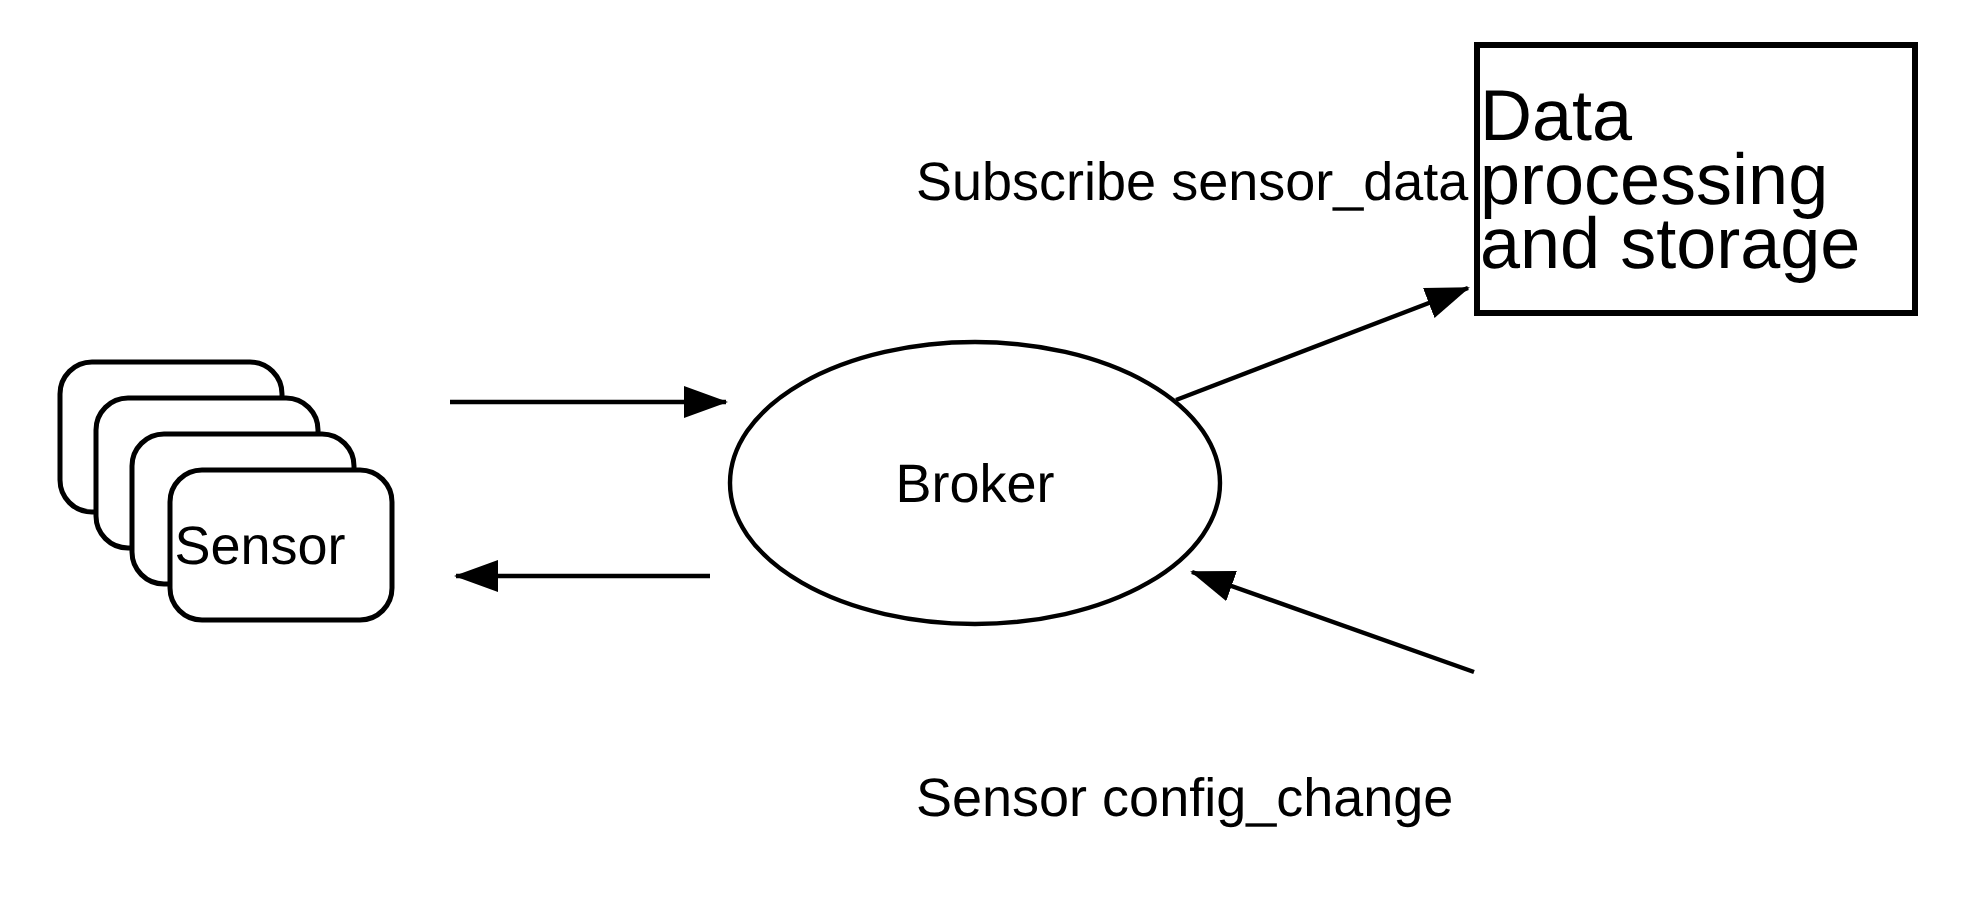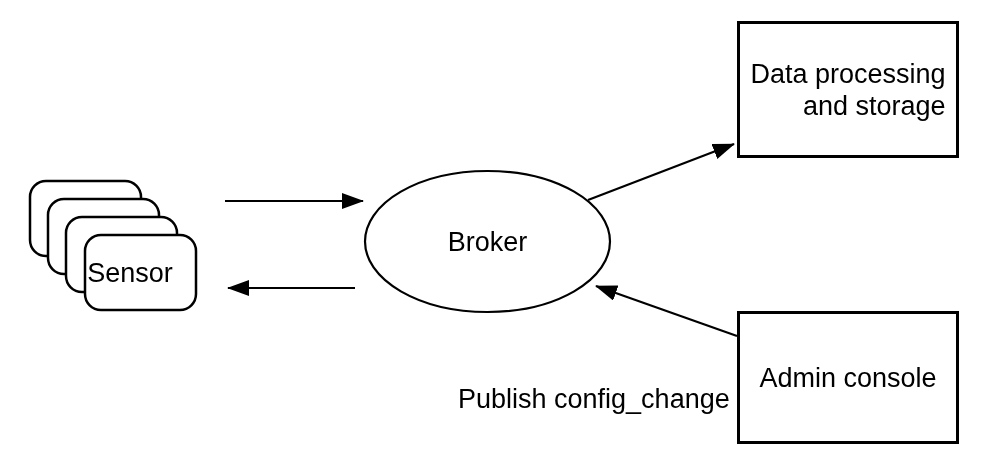--- a/index.html
+++ b/index.html
@@ -24,22 +24,22 @@
     height: 460px;
   }
   .node-box {
     position: absolute;
     box-sizing: border-box;
     border: 3px solid #000000;
     background: #ffffff;
     display: flex;
     align-items: center;
     justify-content: center;
-    text-align: right;
-    font-size: 27px;
+    text-align: left;
+    font-size: 36px;
     line-height: 32px;
     white-space: pre-line;
   }
   .box-dataproc { left: 737px; top: 21px;  width: 222px; height: 137px; }
   .box-admin    { left: 737px; top: 311px; width: 222px; height: 133px; }
   .node-label-overlay {
     position: absolute;
     display: flex;
     align-items: center;
     justify-content: center;
@@ -88,30 +88,28 @@
     <line x1="588" y1="200" x2="734" y2="144" stroke="#000000" stroke-width="2.2" marker-end="url(#arrowhead)"></line>
 
     <line x1="737" y1="336" x2="596" y2="286" stroke="#000000" stroke-width="2.2" marker-end="url(#arrowhead)"></line>
   </svg>
 
   <div class="node-box box-dataproc">
     <span>Data processing
 and storage</span>
   </div>
 
-  <div class="node-box box-admin">
-    <span>Admin console</span>
-  </div>
 
   <div class="node-label-overlay sensor-label">
     <span>Sensor</span>
   </div>
 
   <div class="node-label-overlay broker-label">
     <span>Broker</span>
   </div>
 
 
+  <div class="edge-label lbl-subscribe-sensor">Subscribe sensor_data</div>
 
 
-  <div class="edge-label lbl-publish-config">Publish config_change</div>
+  <div class="edge-label lbl-publish-config">Sensor config_change</div>
 
 </div>
 
 </body></html>

